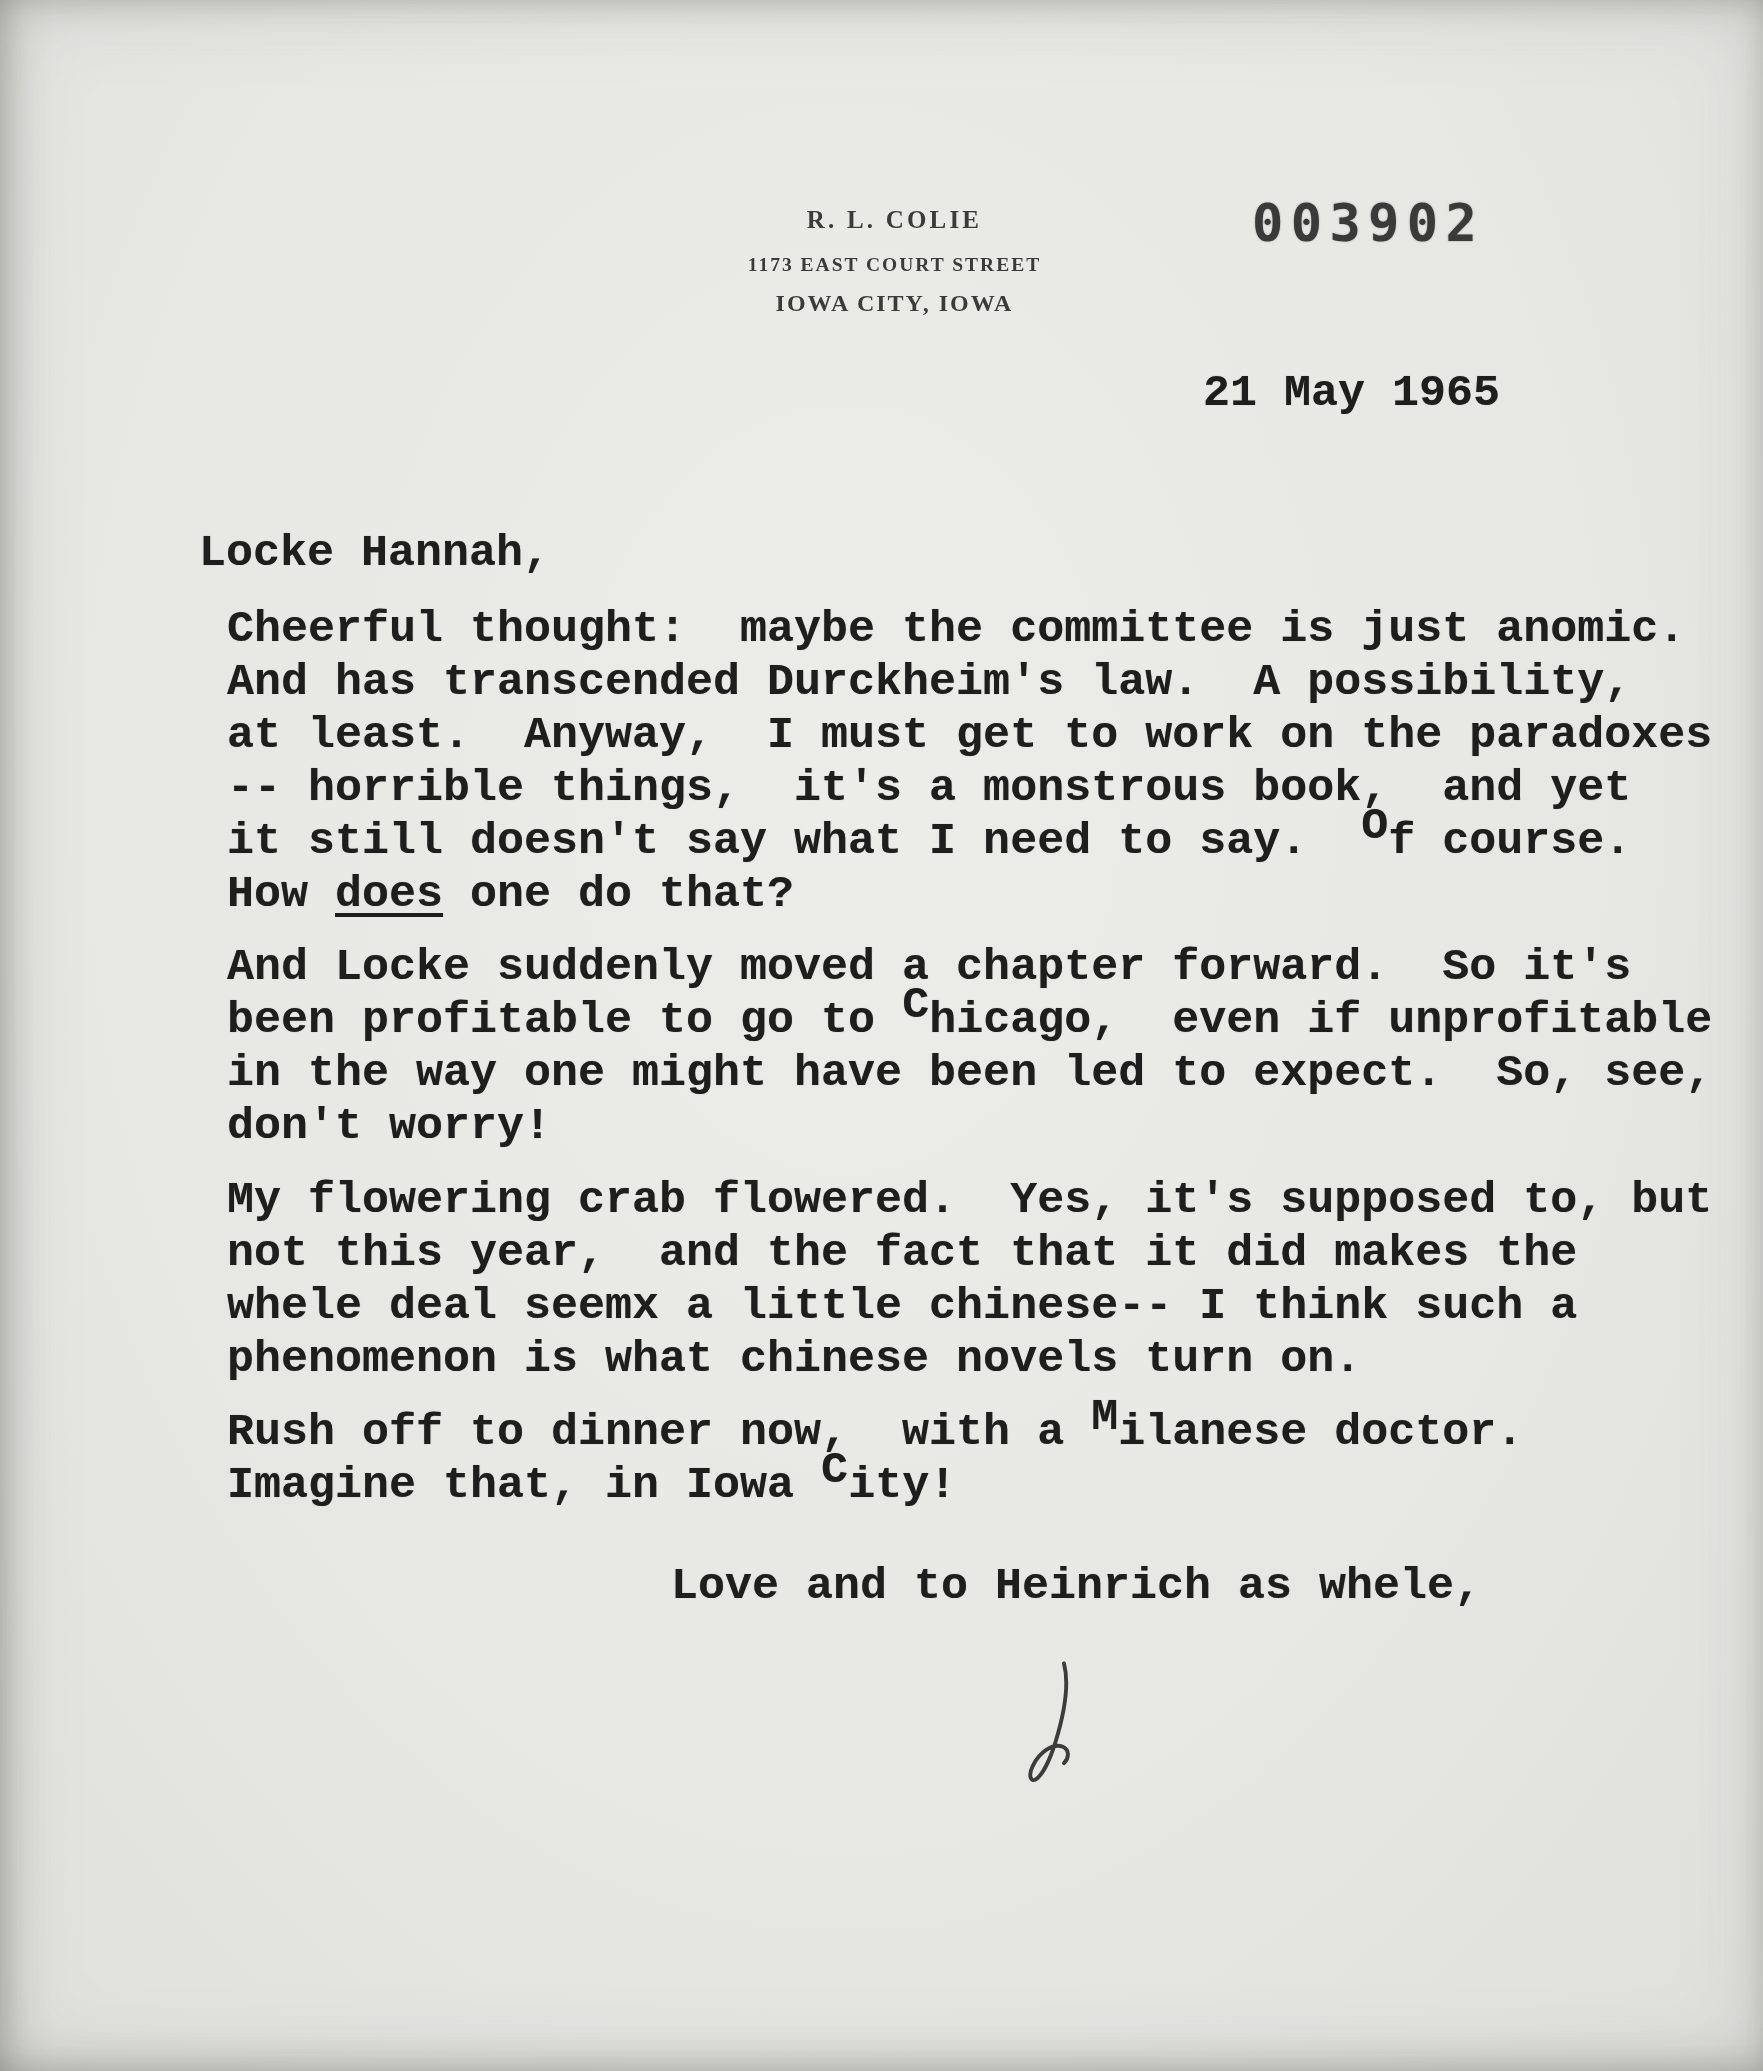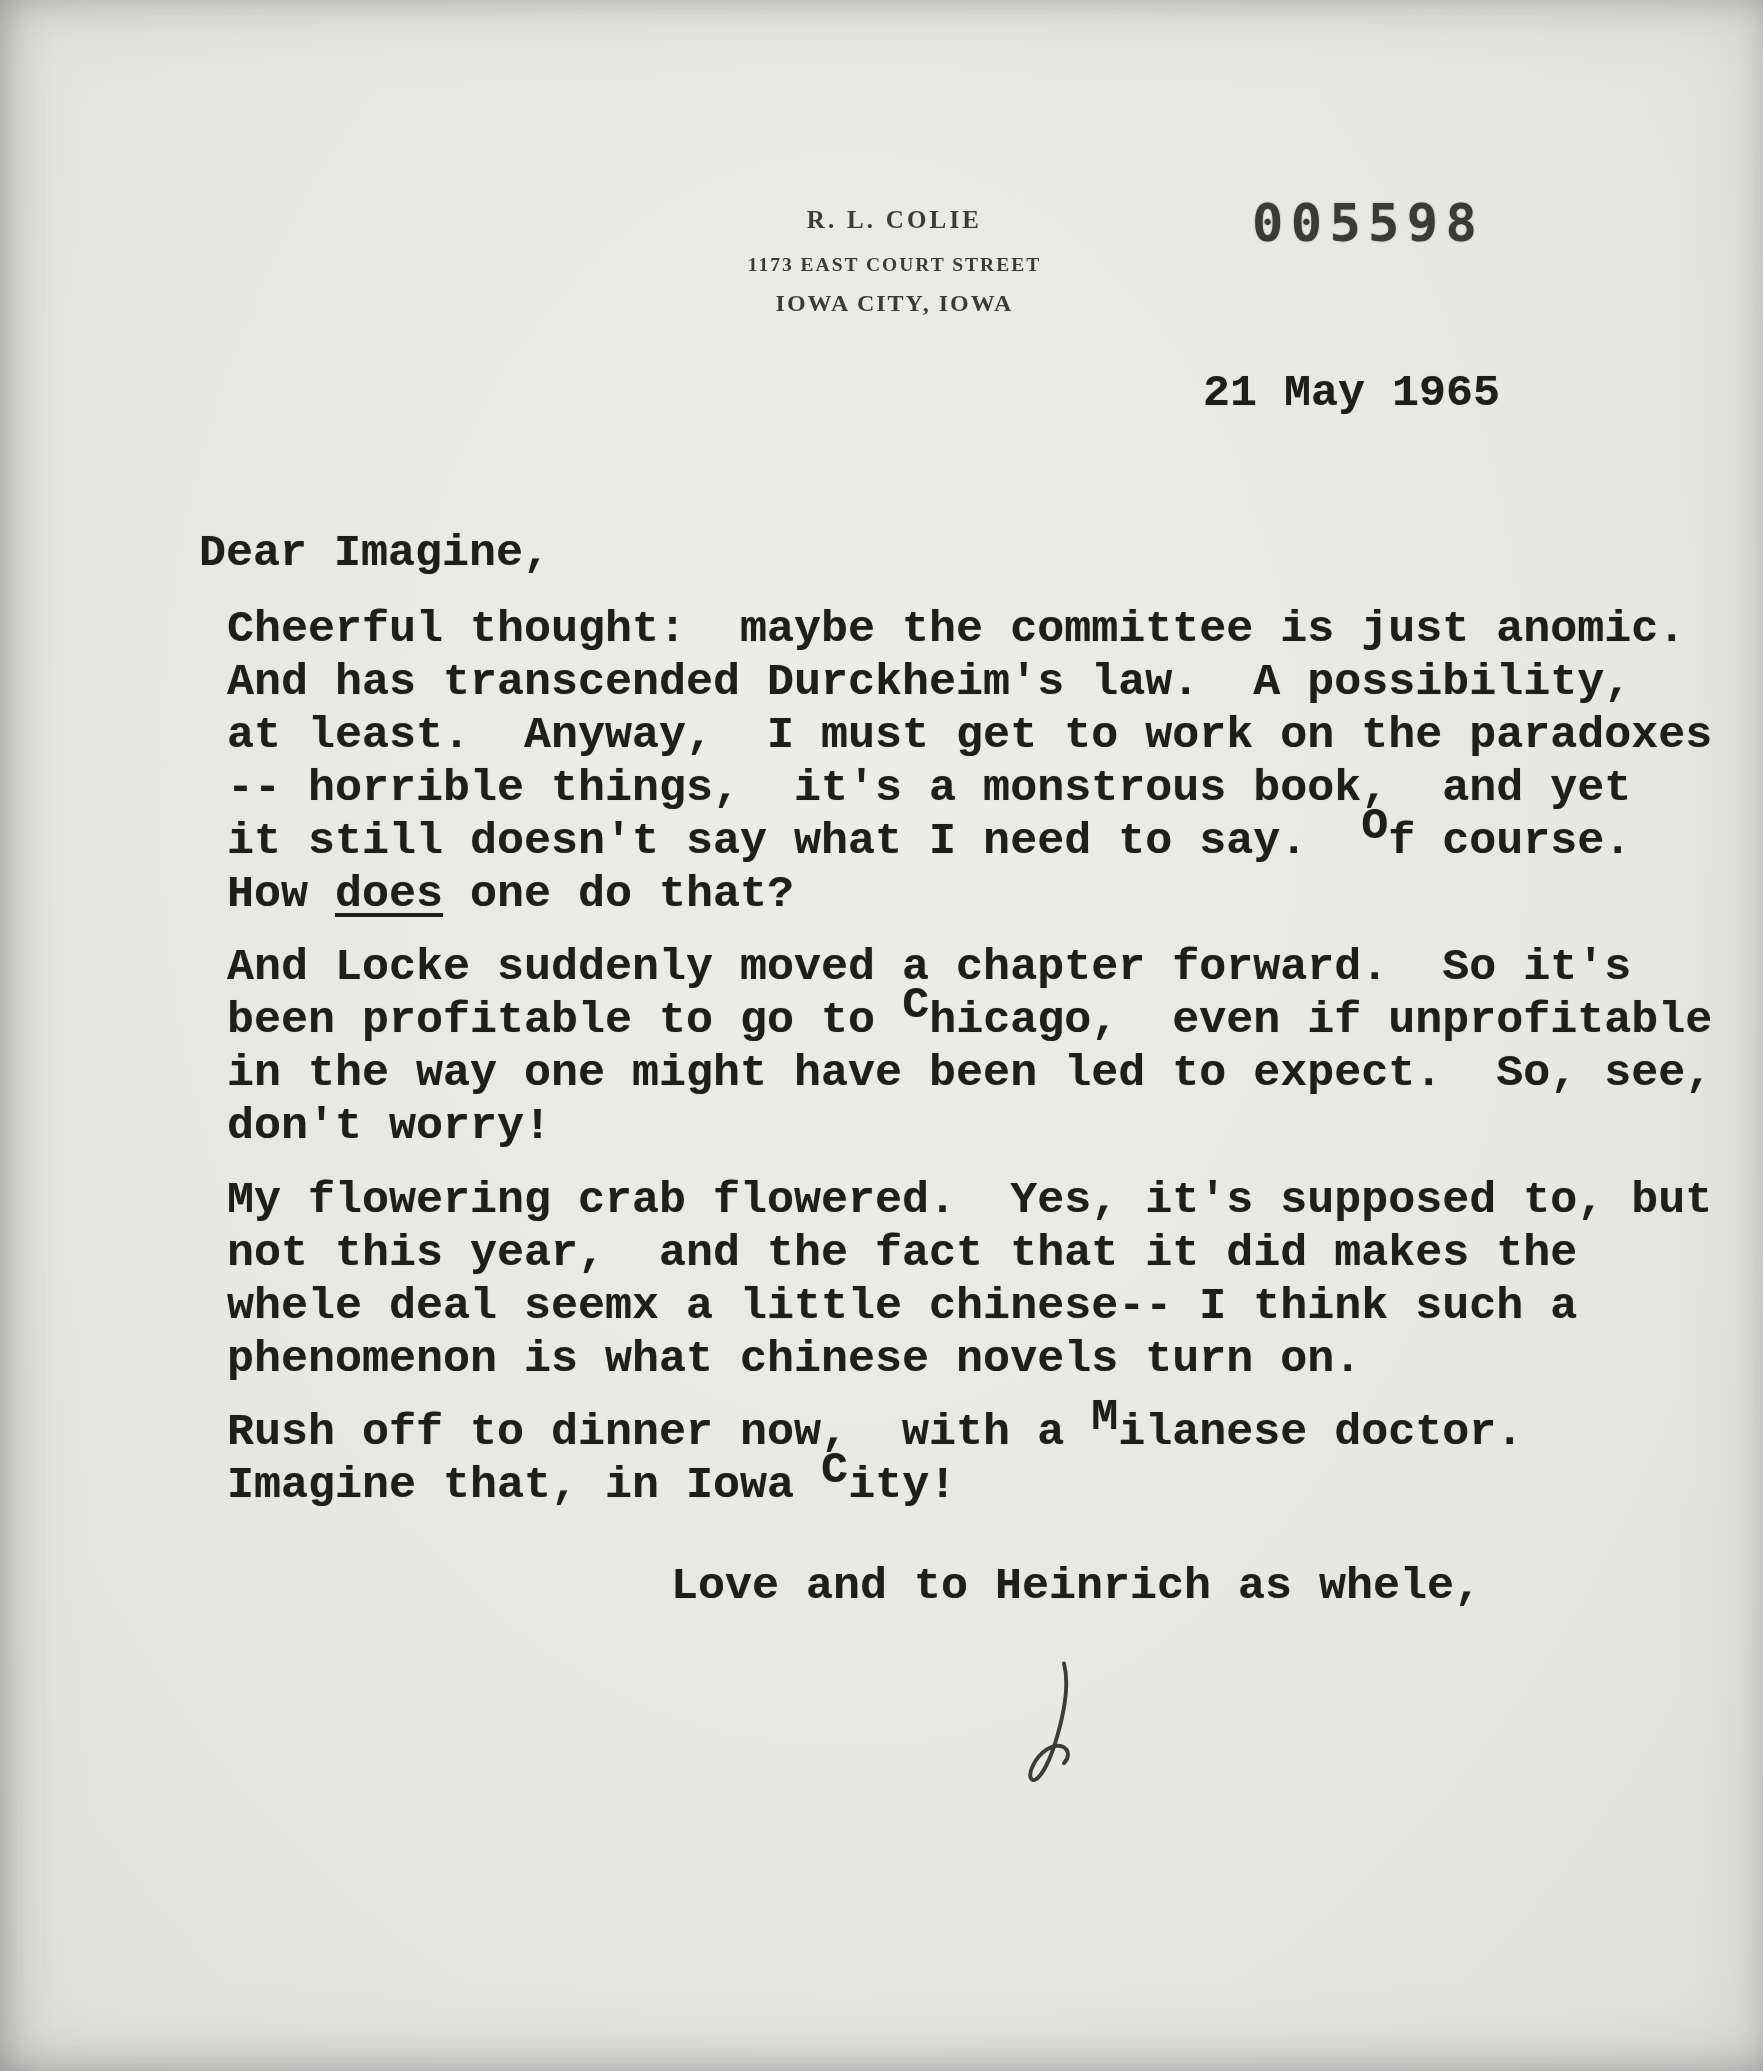--- a/index.html
+++ b/index.html
@@ -133,25 +133,25 @@
 <body>
 
 <div class="scan-vignette"></div>
 
 <div class="letterhead">
   <div class="lh-name">R. L. COLIE</div>
   <div class="lh-addr1">1173 EAST COURT STREET</div>
   <div class="lh-addr2">IOWA CITY, IOWA</div>
 </div>
 
-<div class="stamp">005598</div>
+<div class="stamp">003902</div>
 
 <div class="typed date">21 May 1965</div>
 
-<div class="typed salutation">Dear Imagine,</div>
+<div class="typed salutation">Locke Hannah,</div>
 
 <div class="typed letter-body" id="letter-body"><div class="paragraph"><div class="line"><span>Cheerful thought:  maybe the committee is just anomic.</span></div><div class="line"><span>And has transcended Durckheim's law.  A possibility,</span></div><div class="line"><span>at least.  Anyway,  I must get to work on the paradoxes</span></div><div class="line"><span>-- horrible things,  it's a monstrous book,  and yet</span></div><div class="line"><span>it still doesn't say what I need to say.  </span><span class="raised">O</span><span>f course.</span></div><div class="line"><span>How </span><span class="u">does</span><span> one do that?</span></div></div><div class="paragraph"><div class="line"><span>And Locke suddenly moved a chapter forward.  So it's</span></div><div class="line"><span>been profitable to go to </span><span class="raised">C</span><span>hicago,  even if unprofitable</span></div><div class="line"><span>in the way one might have been led to expect.  So, see,</span></div><div class="line"><span>don't worry!</span></div></div><div class="paragraph"><div class="line"><span>My flowering crab flowered.  Yes, it's supposed to, but</span></div><div class="line"><span>not this year,  and the fact that it did makes the</span></div><div class="line"><span>whele deal seemx a little chinese-- I think such a</span></div><div class="line"><span>phenomenon is what chinese novels turn on.</span></div></div><div class="paragraph"><div class="line"><span>Rush off to dinner now,  with a </span><span class="raised">M</span><span>ilanese doctor.</span></div><div class="line"><span>Imagine that, in Iowa </span><span class="raised">C</span><span>ity!</span></div></div></div>
 
 <div class="typed closing">Love and to Heinrich as whele,</div>
 
 <div class="signature">
   <svg viewBox="0 0 60 120">
     <path d="M36 5 C41 24 36 52 28 78 C23 94 16 108 10 112 C5 115 3 108 7 100 C13 87 26 78 35 82 C41 85 41 92 36 97" fill="none" stroke="#3c3c3a" stroke-width="3.6" stroke-linecap="round" stroke-linejoin="round"></path>
   </svg>
 </div>

